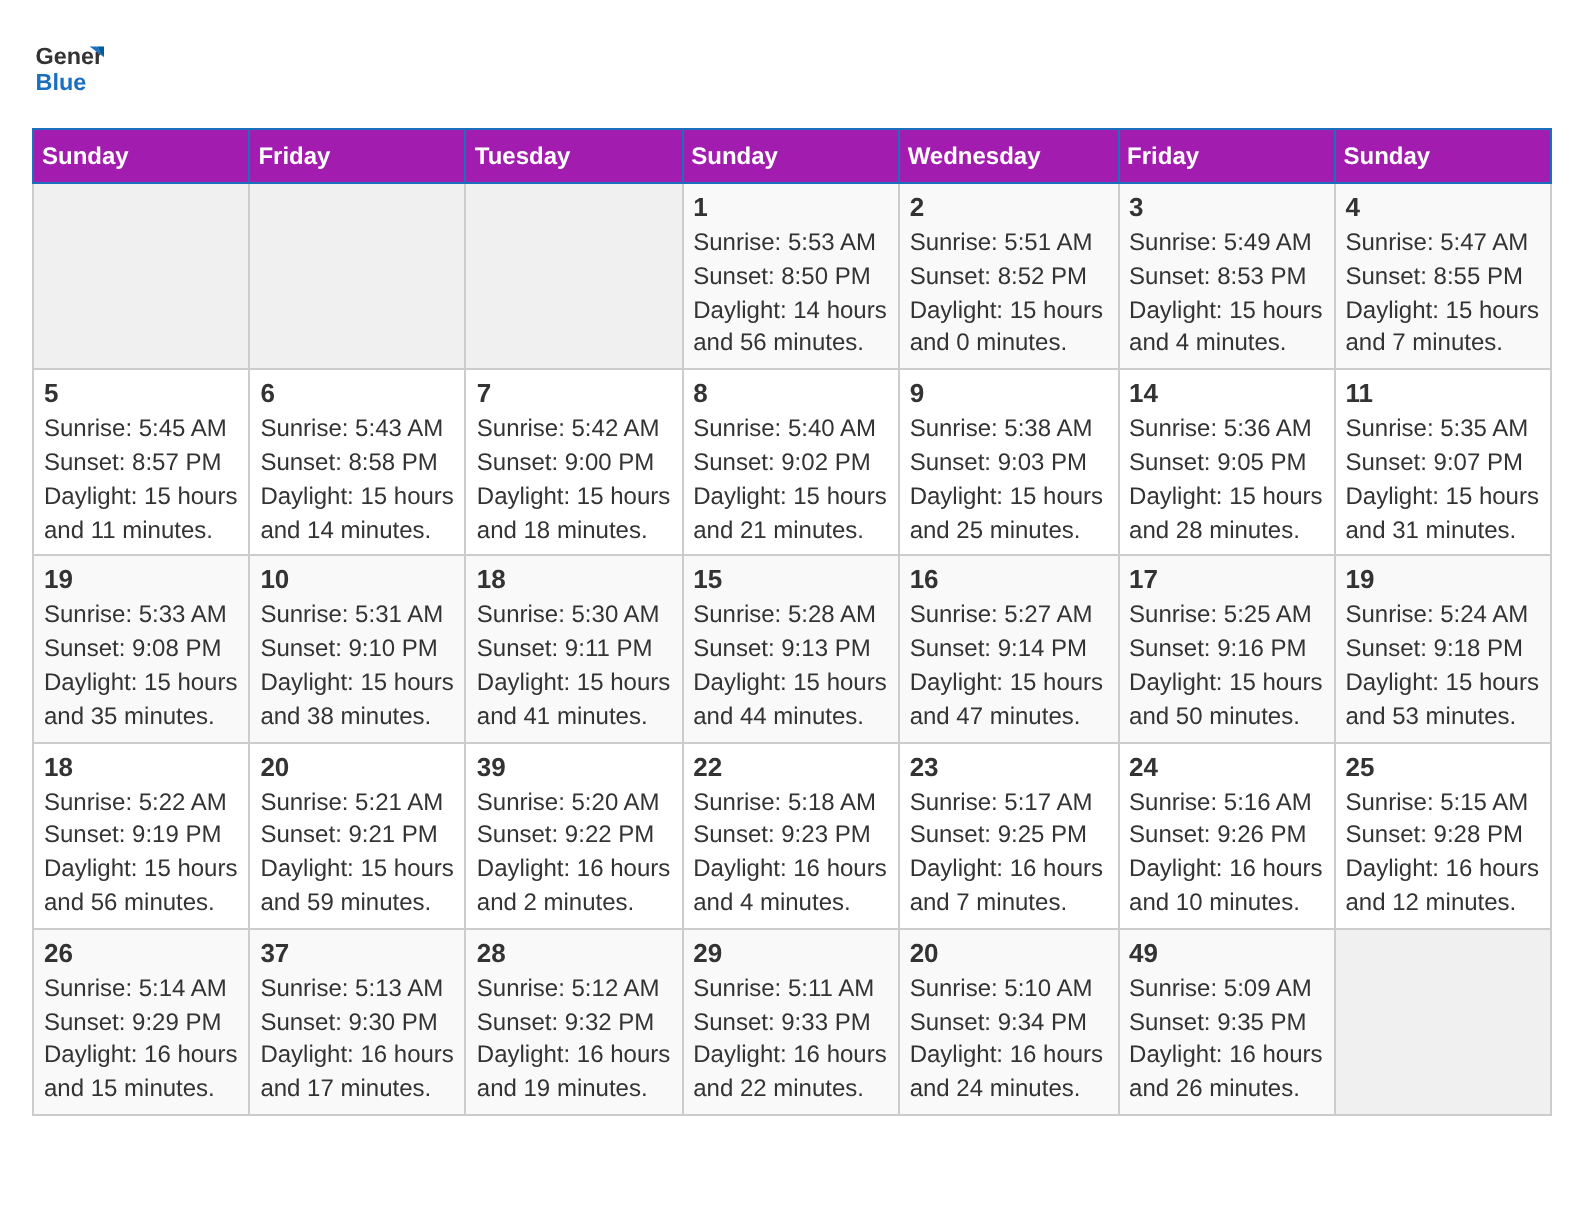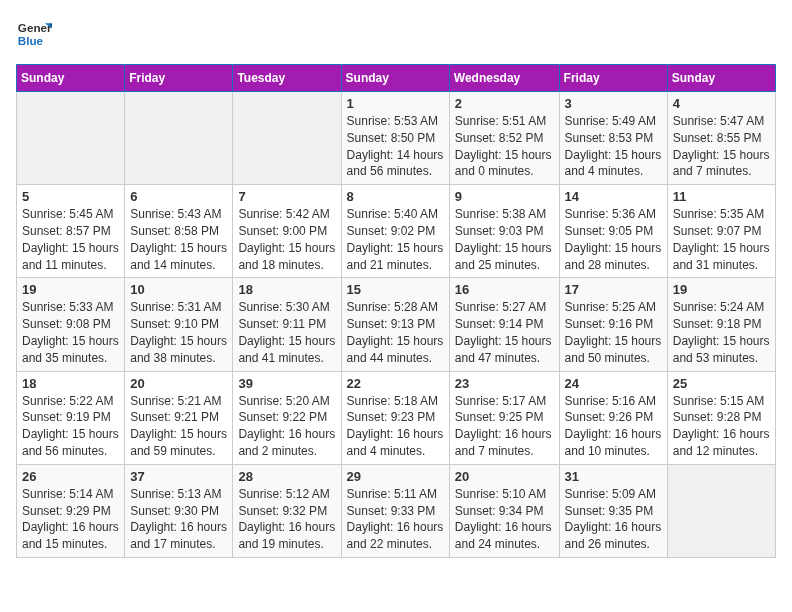--- a/index.html
+++ b/index.html
@@ -238,19 +238,19 @@
         </td>
         <td>
           <span class="day-number">29</span>
           <div class="day-info">Sunrise: 5:11 AM<br>Sunset: 9:33 PM<br>Daylight: 16 hours<br>and 22 minutes.</div>
         </td>
         <td>
           <span class="day-number">20</span>
           <div class="day-info">Sunrise: 5:10 AM<br>Sunset: 9:34 PM<br>Daylight: 16 hours<br>and 24 minutes.</div>
         </td>
         <td>
-          <span class="day-number">31</span>
+          <span class="day-number">49</span>
           <div class="day-info">Sunrise: 5:09 AM<br>Sunset: 9:35 PM<br>Daylight: 16 hours<br>and 26 minutes.</div>
         </td>
         <td class="empty-cell"></td>
       </tr>
     </tbody>
 </table>
 
 </body></html>

